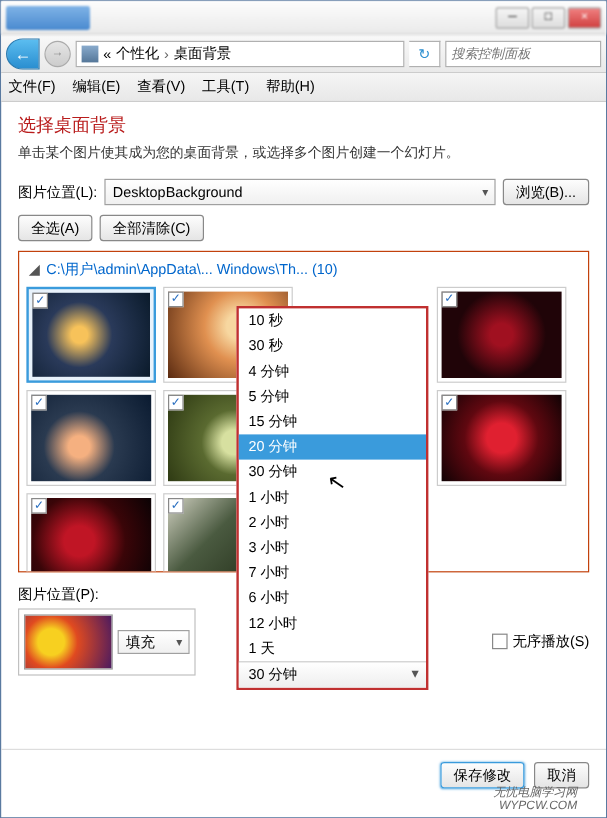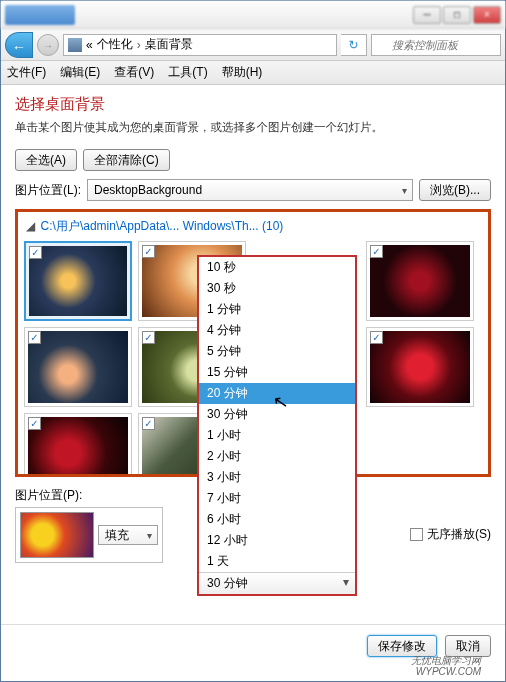--- a/index.html
+++ b/index.html
@@ -13,35 +13,35 @@
 .win-btn { width: 28px; height: 18px; border: 1px solid #a0a0a0; background: linear-gradient(#f5f5f5,#ddd); border-radius: 2px; font-size: 10px; display: flex; align-items: center; justify-content: center; }
 .win-btn.close { background: linear-gradient(#f08080,#d04040); color: #fff; }
 
 .navbar { height: 32px; background: linear-gradient(#f9f9f9,#e9e9e9); display: flex; align-items: center; padding: 0 4px; border-bottom: 1px solid #ccc; gap: 4px; }
 .nav-back { width: 28px; height: 26px; border-radius: 50% 0 0 50%; background: linear-gradient(#5bbdf0,#2a8ed0); border: 1px solid #2a7ab0; display: flex; align-items: center; justify-content: center; color: #fff; font-size: 14px; }
 .nav-fwd { width: 22px; height: 22px; border-radius: 50%; background: linear-gradient(#e5e5e5,#ccc); border: 1px solid #aaa; display: flex; align-items: center; justify-content: center; color: #888; font-size: 10px; }
 .breadcrumb { flex: 1; height: 22px; border: 1px solid #b0b0b0; background: #fff; display: flex; align-items: center; padding: 0 4px; font-size: 12px; gap: 4px; }
 .bc-icon { width: 14px; height: 14px; background: linear-gradient(#8ac,#579); }
 .bc-sep { color: #666; }
 .refresh-btn { width: 26px; height: 22px; border: 1px solid #b0b0b0; border-left: none; background: #fff; display: flex; align-items: center; justify-content: center; font-size: 12px; color: #2a8ed0; }
-.search { width: 130px; height: 22px; border: 1px solid #b0b0b0; background: #fff; font-size: 11px; padding: 0 20px; color: #888; font-style: italic; }
+.search { width: 130px; height: 22px; border: 1px solid #b0b0b0; background: #fff; font-size: 11px; padding: 0 4px; color: #888; font-style: italic; }
 
 .menubar { height: 24px; background: linear-gradient(#f5f5f5,#e8e8e8); border-bottom: 1px solid #ccc; display: flex; align-items: center; padding: 0 6px; font-size: 12px; gap: 14px; }
 
 .content { flex: 1; padding: 10px 14px; font-size: 12px; overflow: hidden; position: relative; }
 h2 { font-size: 15px; font-weight: normal; color: #b91c1c; margin-bottom: 6px; }
 .desc { font-size: 11.5px; color: #333; margin-bottom: 14px; }
 
 .row { display: flex; align-items: center; gap: 6px; margin-bottom: 8px; }
 label { font-size: 12px; }
 .dropdown { height: 22px; border: 1px solid #a0a0a0; background: linear-gradient(#fff,#f0f0f0); padding: 0 20px 0 6px; font-size: 12px; position: relative; display: flex; align-items: center; min-width: 60px; }
 .dropdown::after { content: "▾"; position: absolute; right: 5px; color: #555; font-size: 10px; }
 .btn { height: 22px; border: 1px solid #888; background: linear-gradient(#fdfdfd,#e5e5e5); padding: 0 10px; font-size: 12px; border-radius: 3px; display: flex; align-items: center; }
 
-.gallery-wrap { border: 3px solid #c2410c; height: 268px; padding: 6px 4px; margin-bottom: 10px; overflow: hidden; position: relative; }
+.gallery-wrap { border: 1px solid #c2410c; height: 268px; padding: 6px 4px; margin-bottom: 10px; overflow: hidden; position: relative; }
 .gallery-path { color: #0066cc; font-size: 12px; margin-bottom: 4px; padding-left: 4px; }
 .tris { color: #555; margin-right: 2px; }
 .thumbs { display: flex; flex-wrap: wrap; gap: 6px; padding: 2px; }
 .thumb { width: 108px; height: 80px; border: 1px solid #ccc; padding: 3px; background: #fff; position: relative; }
 .thumb.sel { border: 2px solid #3a9bdc; background: #e8f2fb; }
 .thumb-check { position: absolute; top: 3px; left: 3px; width: 13px; height: 13px; border: 1px solid #888; background: #fff; font-size: 10px; line-height: 11px; text-align: center; color: #2a6fc0; }
 .thumb-img { width: 100%; height: 100%; }
 .im1 { background: radial-gradient(circle at 40% 50%, #f7c25a 10%, #2a3a5a 40%, #0a1a2a); }
 .im2 { background: radial-gradient(circle at 60% 40%, #f7d7a0 15%, #e09050 40%, #5a2a10); }
 .im3 { background: radial-gradient(circle at 50% 50%, #a01020 15%, #200408 60%); }
@@ -109,28 +109,28 @@
     <span>查看(V)</span>
     <span>工具(T)</span>
     <span>帮助(H)</span>
   </div>
 
   <div class="content">
     <h2>选择桌面背景</h2>
     <div class="desc">单击某个图片使其成为您的桌面背景，或选择多个图片创建一个幻灯片。</div>
 
     <div class="row">
-      <div class="btn">全选(A)</div>
-      <div class="btn">全部清除(C)</div>
-    </div>
-
-    <div class="row">
       <label>图片位置(L):</label>
       <div class="dropdown" style="flex:1">DesktopBackground</div>
       <div class="btn">浏览(B)...</div>
+    </div>
+
+    <div class="row">
+      <div class="btn">全选(A)</div>
+      <div class="btn">全部清除(C)</div>
     </div>
 
     <div class="gallery-wrap">
       <div class="gallery-path">
         <span class="tris">◢</span>
         <span>C:\用户\admin\AppData\... Windows\Th... (10)</span>
       </div>
       <div class="thumbs">
         <div class="thumb sel">
             <div class="thumb-check">✓</div>
@@ -193,21 +193,20 @@
       <div>无忧电脑学习网</div>
       <div>WYPCW.COM</div>
     </div>
   </div>
 
 </div>
 
 <div class="dd-list" id="dd-list">
 <div class="dd-item">10 秒</div>
     <div class="dd-item">30 秒</div>
-    <div class="dd-item">1 分钟</div>
     <div class="dd-item">4 分钟</div>
     <div class="dd-item">5 分钟</div>
     <div class="dd-item">15 分钟</div>
     <div class="dd-item hover">20 分钟</div>
     <div class="dd-item">30 分钟</div>
     <div class="dd-item">1 小时</div>
     <div class="dd-item">2 小时</div>
     <div class="dd-item">3 小时</div>
     <div class="dd-item">7 小时</div>
     <div class="dd-item">6 小时</div>

